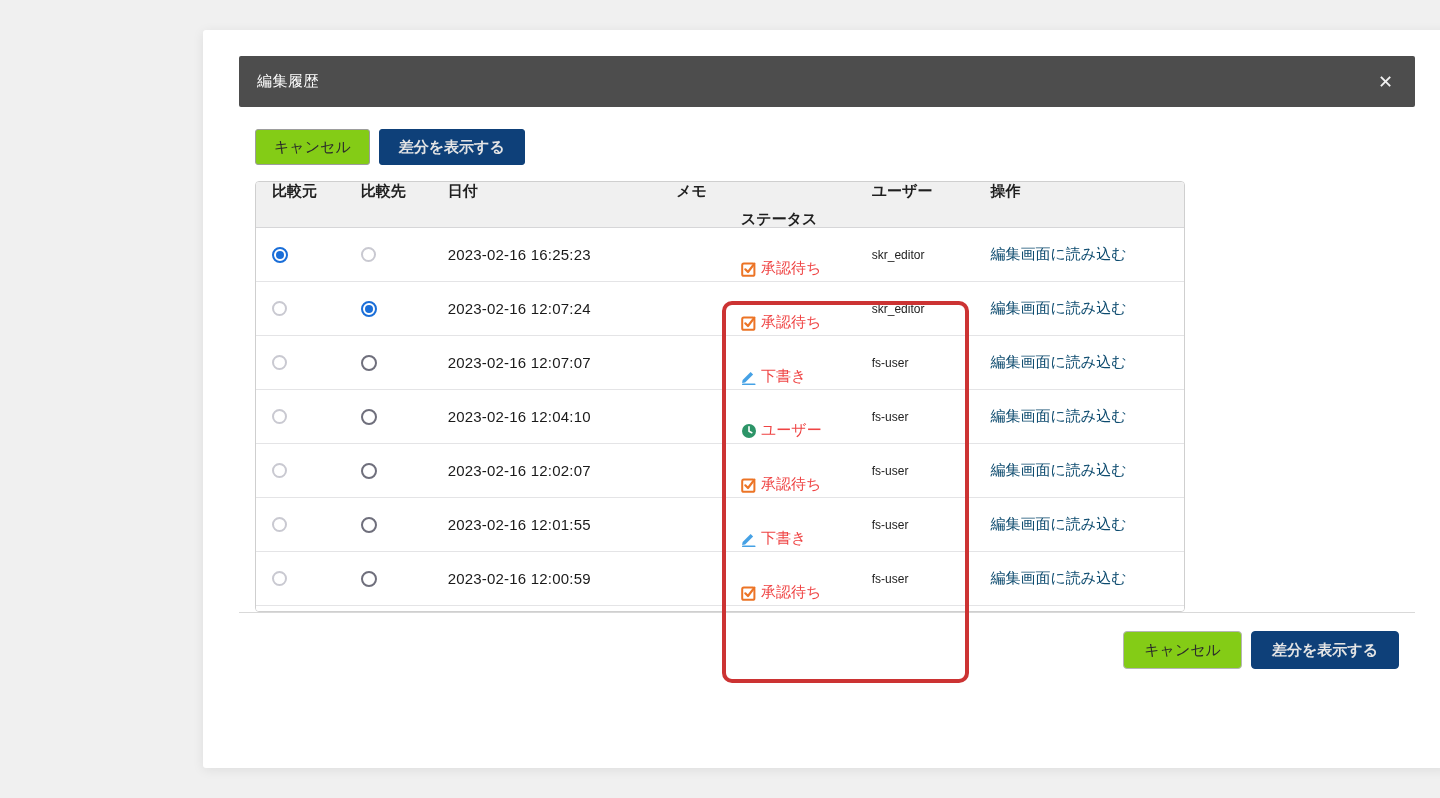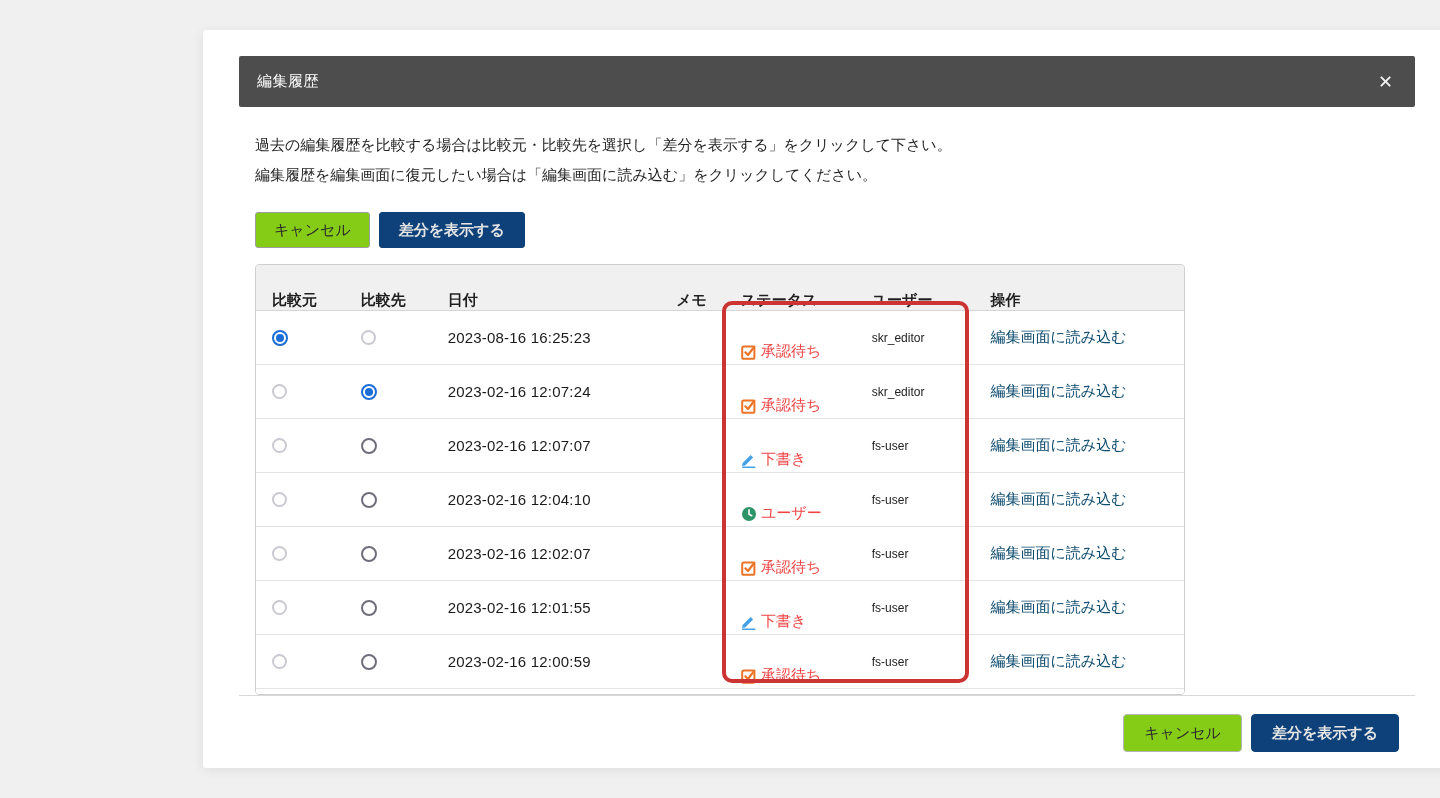--- a/index.html
+++ b/index.html
@@ -47,21 +47,21 @@
     border:1px solid #0e4079; border-radius:3px; color:#e5e5e5; font-weight:700;
   }
   
   .table-wrap {
     margin-top:16px; width:930px; height:431px;
     border:1px solid #cfcfcf; border-radius:4px;
     overflow:hidden; background:#ffffff;
   }
   .thead {
     display:flex; height:46px; background:#f0f0f0;
-    border-bottom:1px solid #d6d6d8; align-items:flex-end;
+    border-bottom:1px solid #d6d6d8; align-items:flex-start;
   }
   .th { font-weight:700; font-size:15px; color:#1f1f1f; padding-left:16px; }
   .trow {
     display:flex; height:54px; align-items:center;
     border-bottom:1px solid #e4e4e6; background:#fff;
   }
   .td { padding-left:16px; display:flex; align-items:center; }
   .c1{width:89px;} .c2{width:87px;} .c3{width:229px;} .c4{width:65px;}
   .c5{width:131px;margin-top:28px;} .c6{width:119px;} .c7{width:210px;}
   .date { font-size:15px; color:#1a1a1a; letter-spacing:0.2px; }
@@ -103,24 +103,20 @@
 <body>
 
 <div class="modal-card">
 
   <div class="titlebar">
     <span class="title">編集履歴</span>
     <button class="close-btn">✕</button>
   </div>
 
   <div class="modal-body">
-    <div class="instructions">
-      <div>過去の編集履歴を比較する場合は比較元・比較先を選択し「差分を表示する」をクリックして下さい。</div>
-      <div>編集履歴を編集画面に復元したい場合は「編集画面に読み込む」をクリックしてください。</div>
-    </div>
 
     <div class="toolbar">
       <button class="btn btn-cancel">キャンセル</button>
       <button class="btn btn-primary">差分を表示する</button>
     </div>
 
     <div class="table-wrap">
       <div class="thead">
         <div class="th c1">比較元</div>
         <div class="th c2">比較先</div>
@@ -131,21 +127,21 @@
         <div class="th c7">操作</div>
       </div>
       <div id="rows">
   <div class="trow">
     <div class="td c1">
               <span class="radio selected"></span>
             </div>
     <div class="td c2">
               <span class="radio light"></span>
             </div>
-    <div class="td c3 date">2023-08-16 16:25:23</div>
+    <div class="td c3 date">2023-02-16 16:25:23</div>
     <div class="td c4 memo"></div>
     <div class="td c5">
       <span class="sicon">
                 <svg width="16" height="16" viewBox="0 0 16 16">
                   <rect x="1.2" y="2.6" width="12.2" height="12.2" rx="1.6" fill="none" stroke="#ec7426" stroke-width="2"></rect>
                   <path d="M4.3 8.3 L7 11 L13.4 2.6" fill="none" stroke="#ec7426" stroke-width="2.2" stroke-linecap="round" stroke-linejoin="round"></path>
                 </svg>
               </span>
       <span class="stext">承認待ち</span>
     </div>

